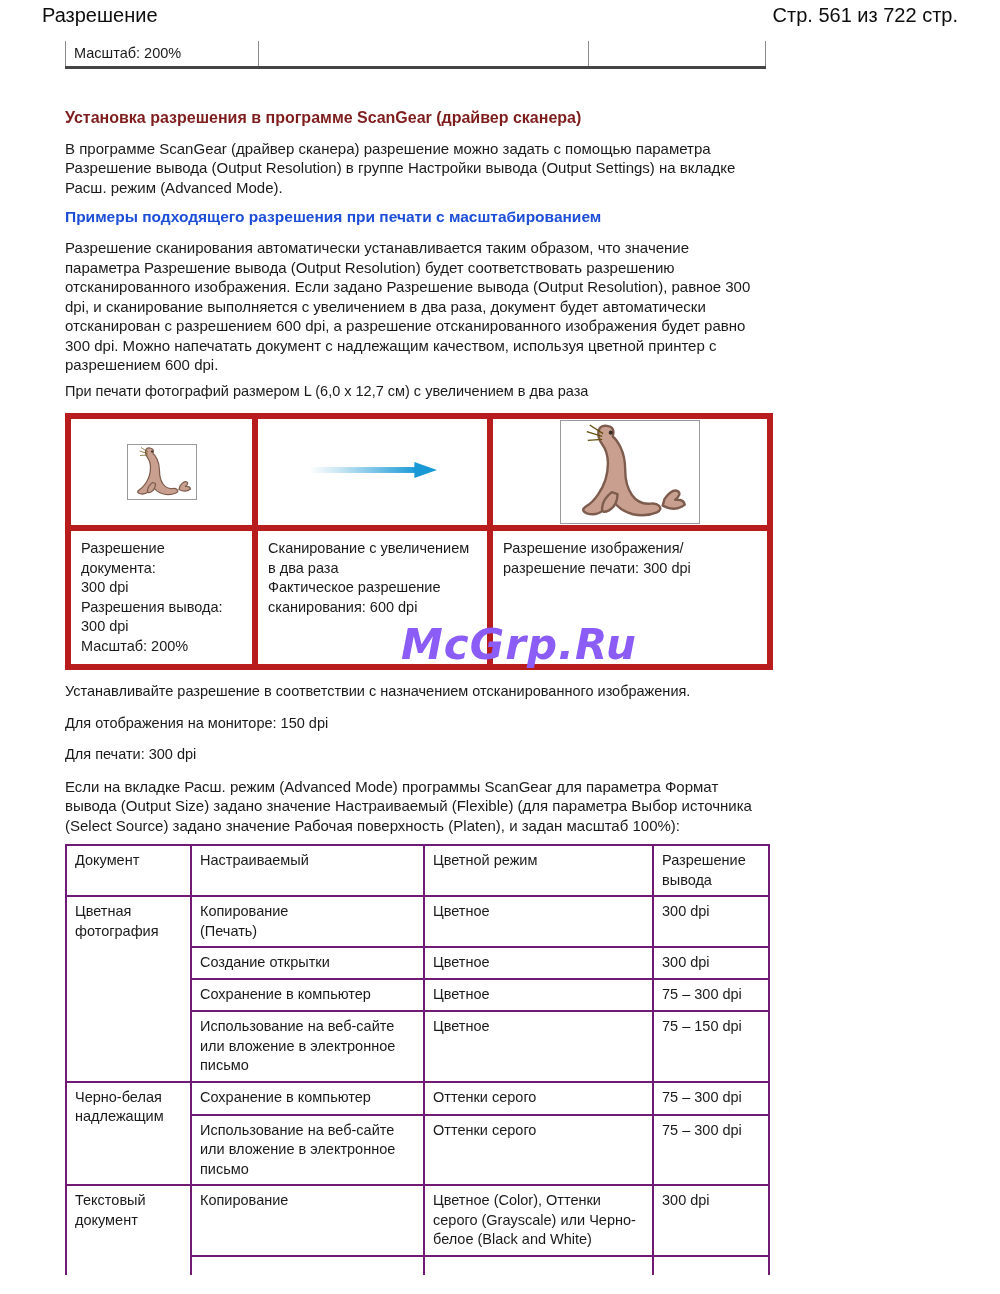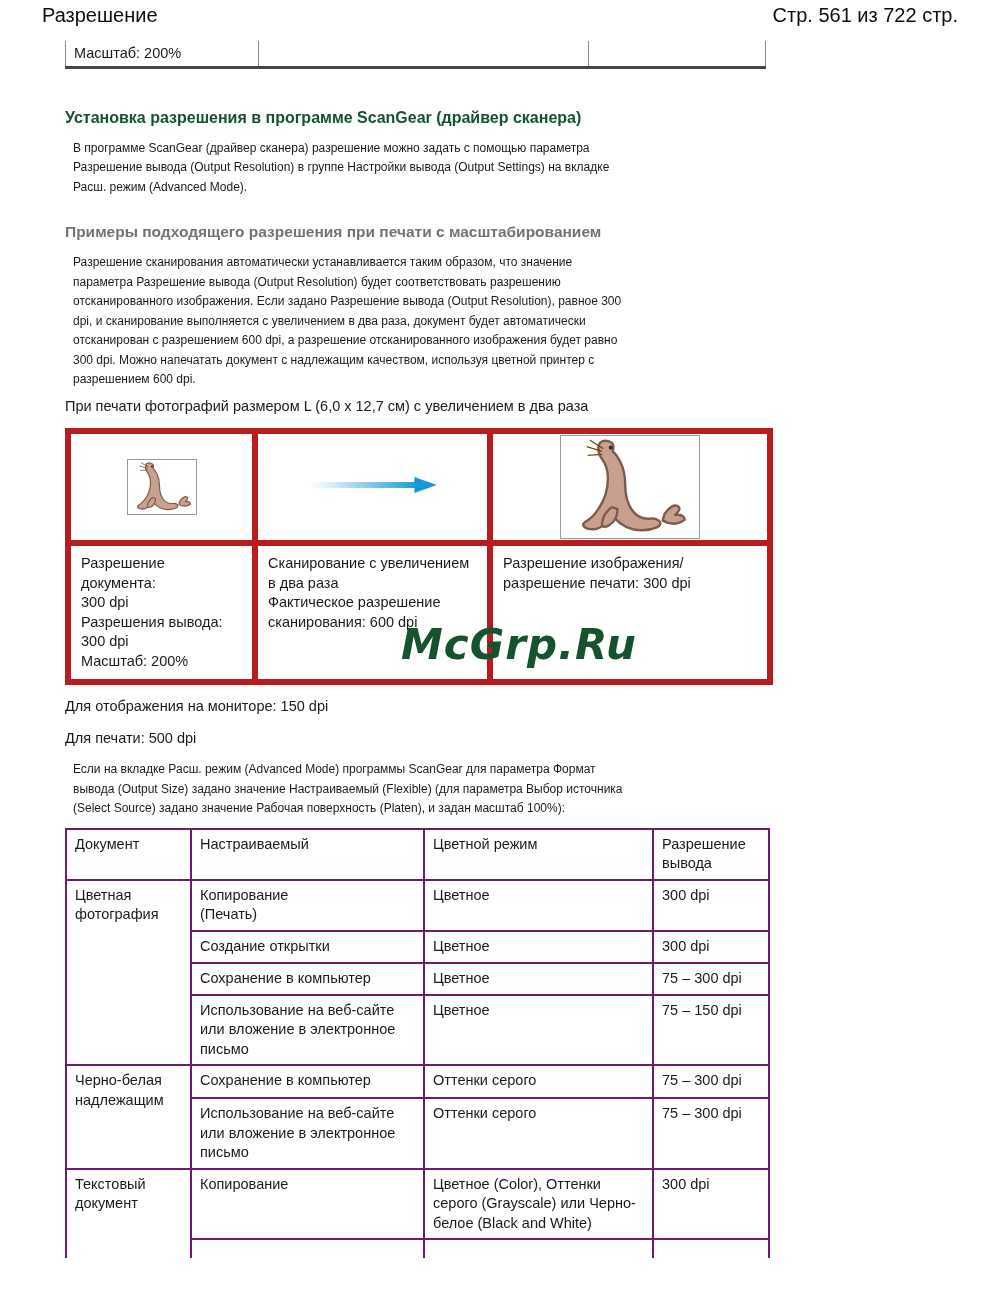--- a/index.html
+++ b/index.html
@@ -25,44 +25,44 @@
   table { border-collapse:collapse; }
   .top-table { margin:14px 0 0 65px; width:700px; table-layout:fixed; }
   .top-table td {
     border-left:1px solid #8a8a8a; border-right:1px solid #8a8a8a;
     border-top:none; border-bottom:3px solid #454545;
     height:26px; padding:1px 8px; font-size:14.5px; vertical-align:middle;
   }
 
   .content { margin-left:65px; width:700px; }
 
-  h2.green { font-size:16px; font-weight:bold; color:#14532d; margin:40px 0 0 0; }
-  h3.black { font-size:15.5px; font-weight:bold; color:#737373; margin:26px 0 0 0; }
-  p.body { font-size:12px; line-height:19.5px; margin:12px 0 0 8px; width:690px; }
+  h2.green { font-size:16px; font-weight:bold; color:#7f1d1d; margin:40px 0 0 0; }
+  h3.black { font-size:15.5px; font-weight:bold; color:#1d4ed8; margin:11px 0 0 0; }
+  p.body { font-size:15px; line-height:19.5px; margin:12px 0 0 0; width:690px; }
   p.note { font-size:14.5px; line-height:19.5px; margin:7px 0 0 0; }
 
   
   .ex-table { margin:12px 0 0 65px; width:702px; table-layout:fixed; }
   .ex-table td { border:6px solid #b91c1c; }
   .ex-table tr.pics td { height:112px; text-align:center; vertical-align:middle; }
   .ex-table tr.caps td {
     height:108px; vertical-align:top; padding:8px 10px;
     font-size:14.5px; line-height:19.5px;
   }
   .ex-table { border-bottom:2px solid #4d4d4d; }
   .imgbox { display:inline-flex; align-items:center; justify-content:center;
             background:#fff; border:1px solid #9a9a9a; }
   .imgbox.small { width:70px; height:56px; }
   .imgbox.large { width:140px; height:104px; }
 
   
   .watermark {
     position:absolute; left:401px; top:620px;
     font-size:42px; font-weight:bold; font-style:italic;
-    color:#14532d; letter-spacing:1px;
+    color:#8b5cf6; letter-spacing:1px;
     font-family:"DejaVu Sans", sans-serif;
   }
 
   .after-ex { margin-top:40px; }
   p.tight { font-size:14.5px; line-height:19.5px; margin:12px 0 0 0; }
 
   
   .res-table { margin:9px 0 0 65px; width:703px; table-layout:fixed; }
   .res-table td, .res-table th {
     border:2px solid #701a75; vertical-align:top; text-align:left;
@@ -185,22 +185,23 @@
 сканирования: 600 dpi</td>
     <td class="pre">Разрешение изображения/
 разрешение печати: 300 dpi</td>
   </tr>
 </tbody>
   </table>
 
 <div class="watermark">McGrp.Ru</div>
 
 <div class="content">
+  <p class="tight">Устанавливайте разрешение в соответствии с назначением отсканированного изображения.</p>
   <p class="tight">Для отображения на мониторе: 150 dpi</p>
-  <p class="tight">Для печати: 500 dpi</p>
+  <p class="tight">Для печати: 300 dpi</p>
   <p class="body pre">Если на вкладке Расш. режим (Advanced Mode) программы ScanGear для параметра Формат
 вывода (Output Size) задано значение Настраиваемый (Flexible) (для параметра Выбор источника
 (Select Source) задано значение Рабочая поверхность (Platen), и задан масштаб 100%):</p>
 </div>
 
 <table class="res-table">
   <colgroup>
       <col style="width:125px">
       <col style="width:233px">
       <col style="width:229px">

